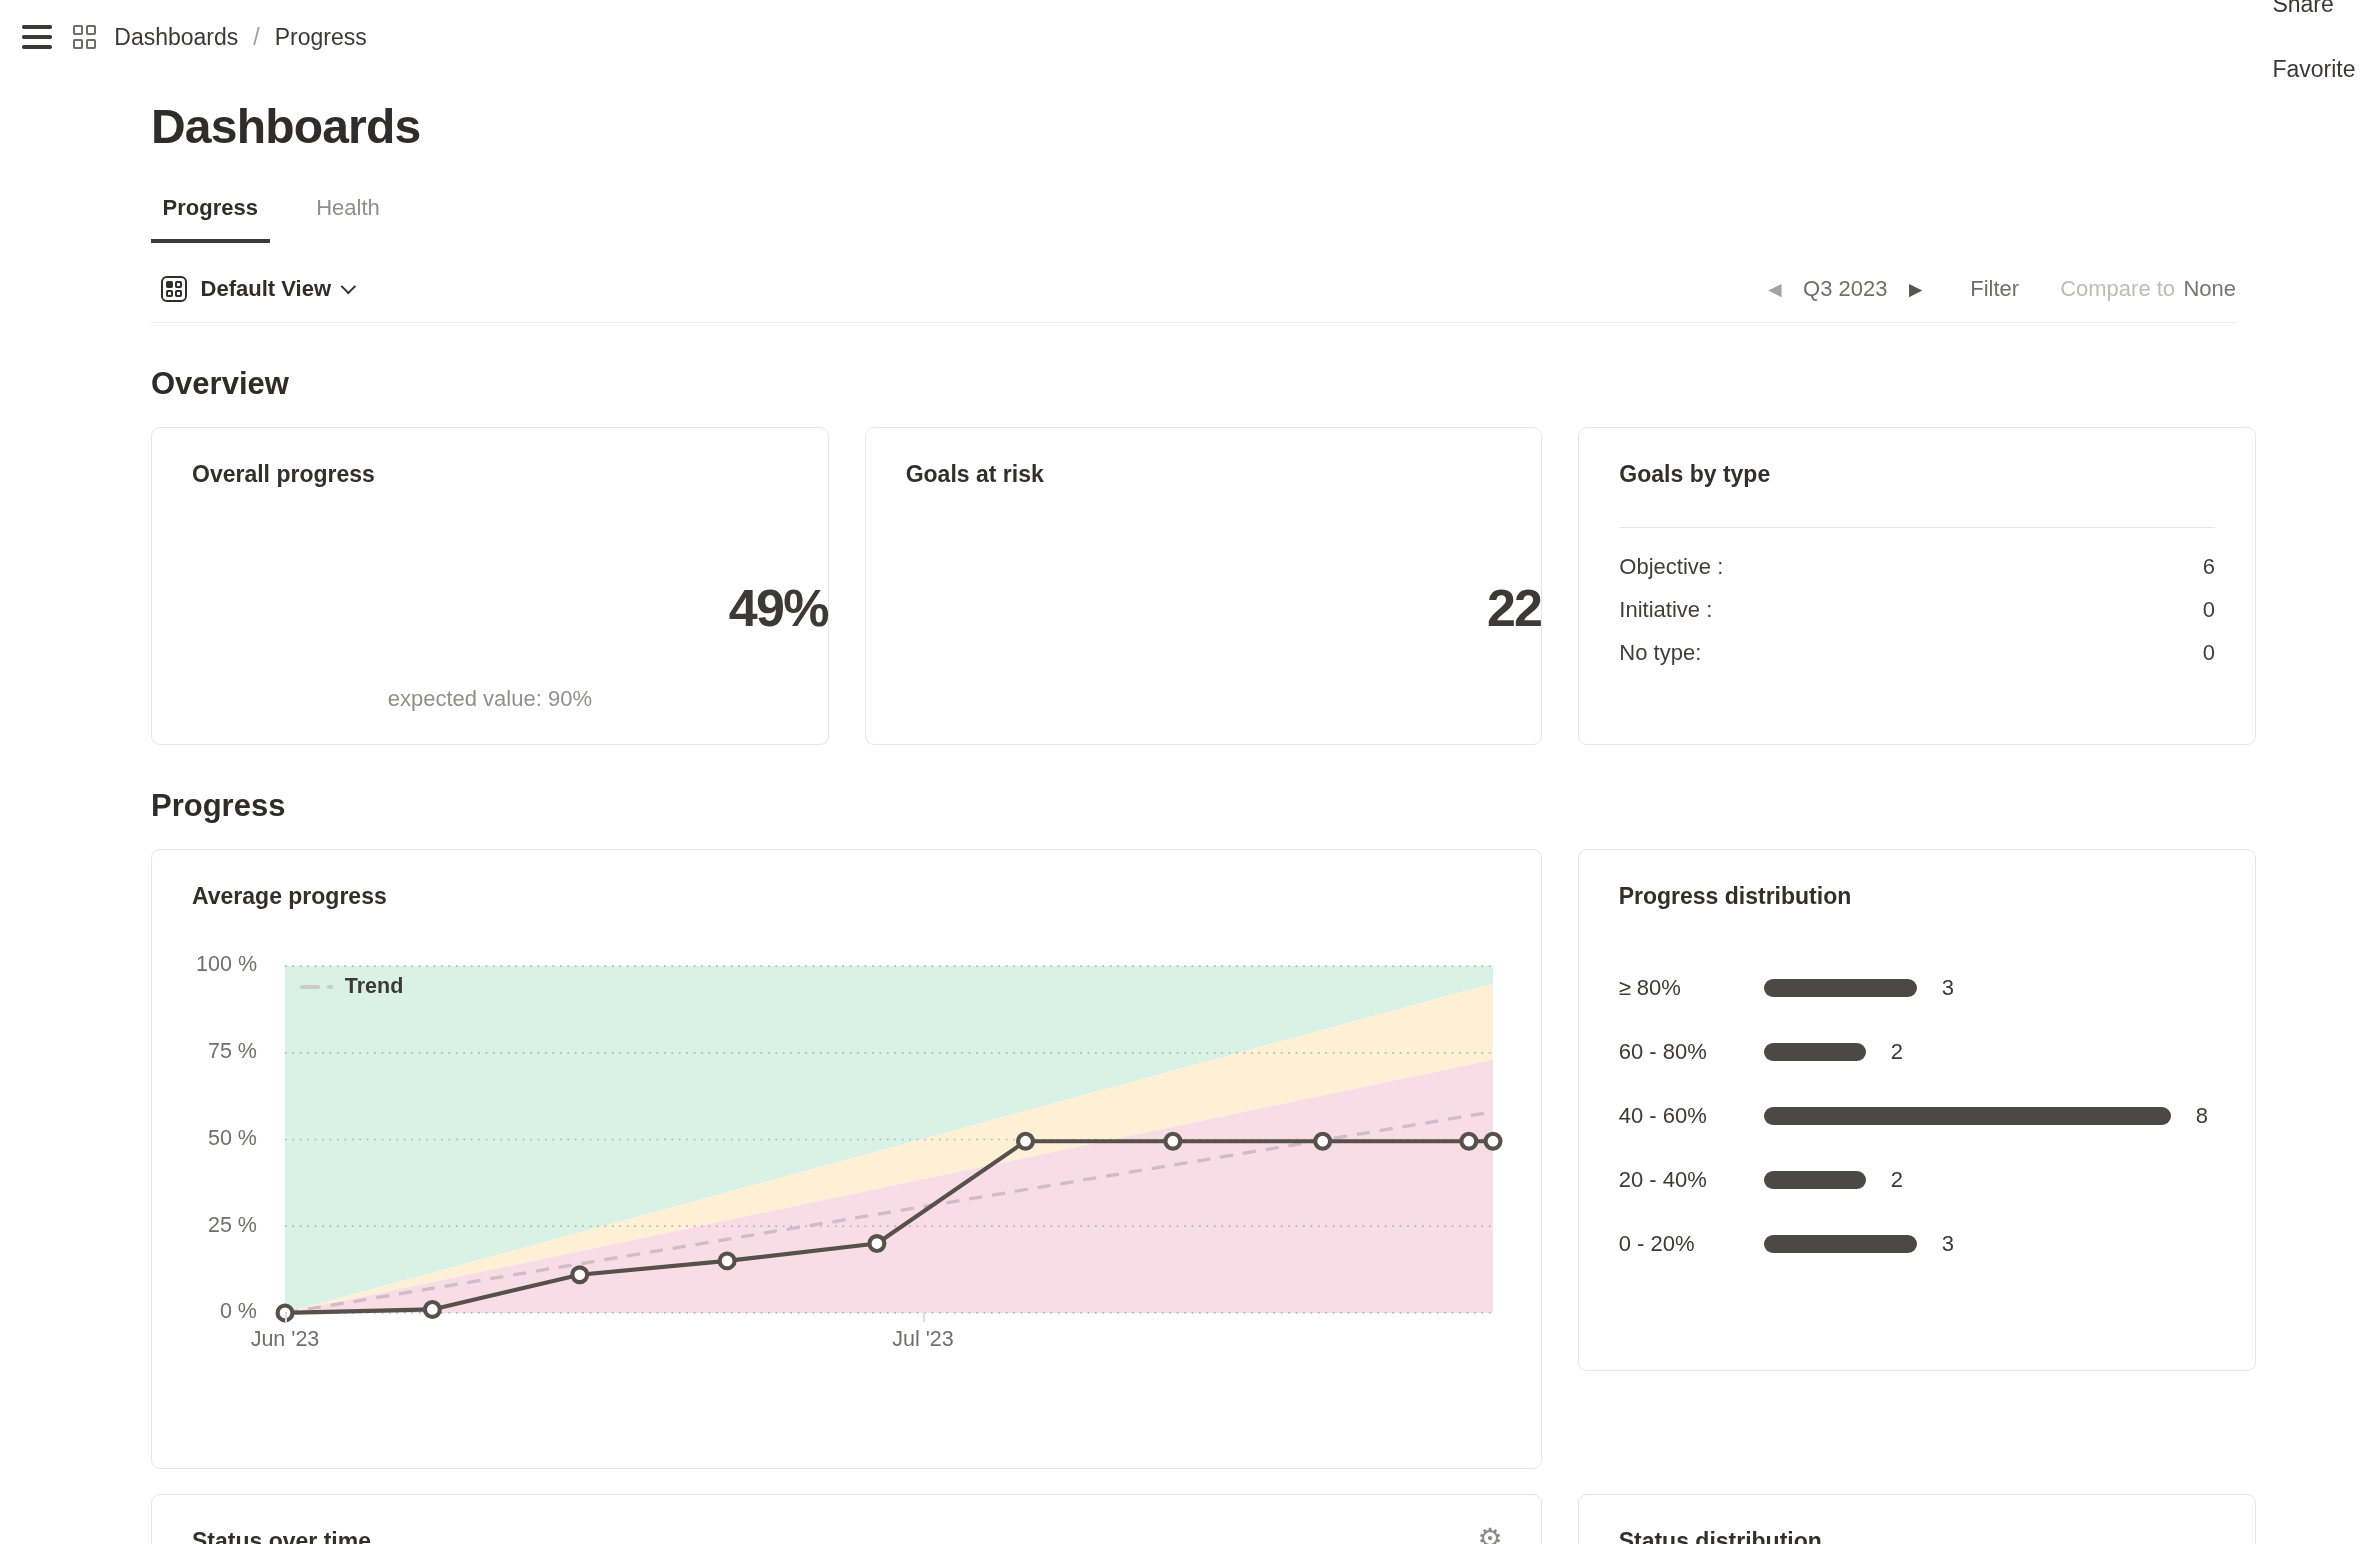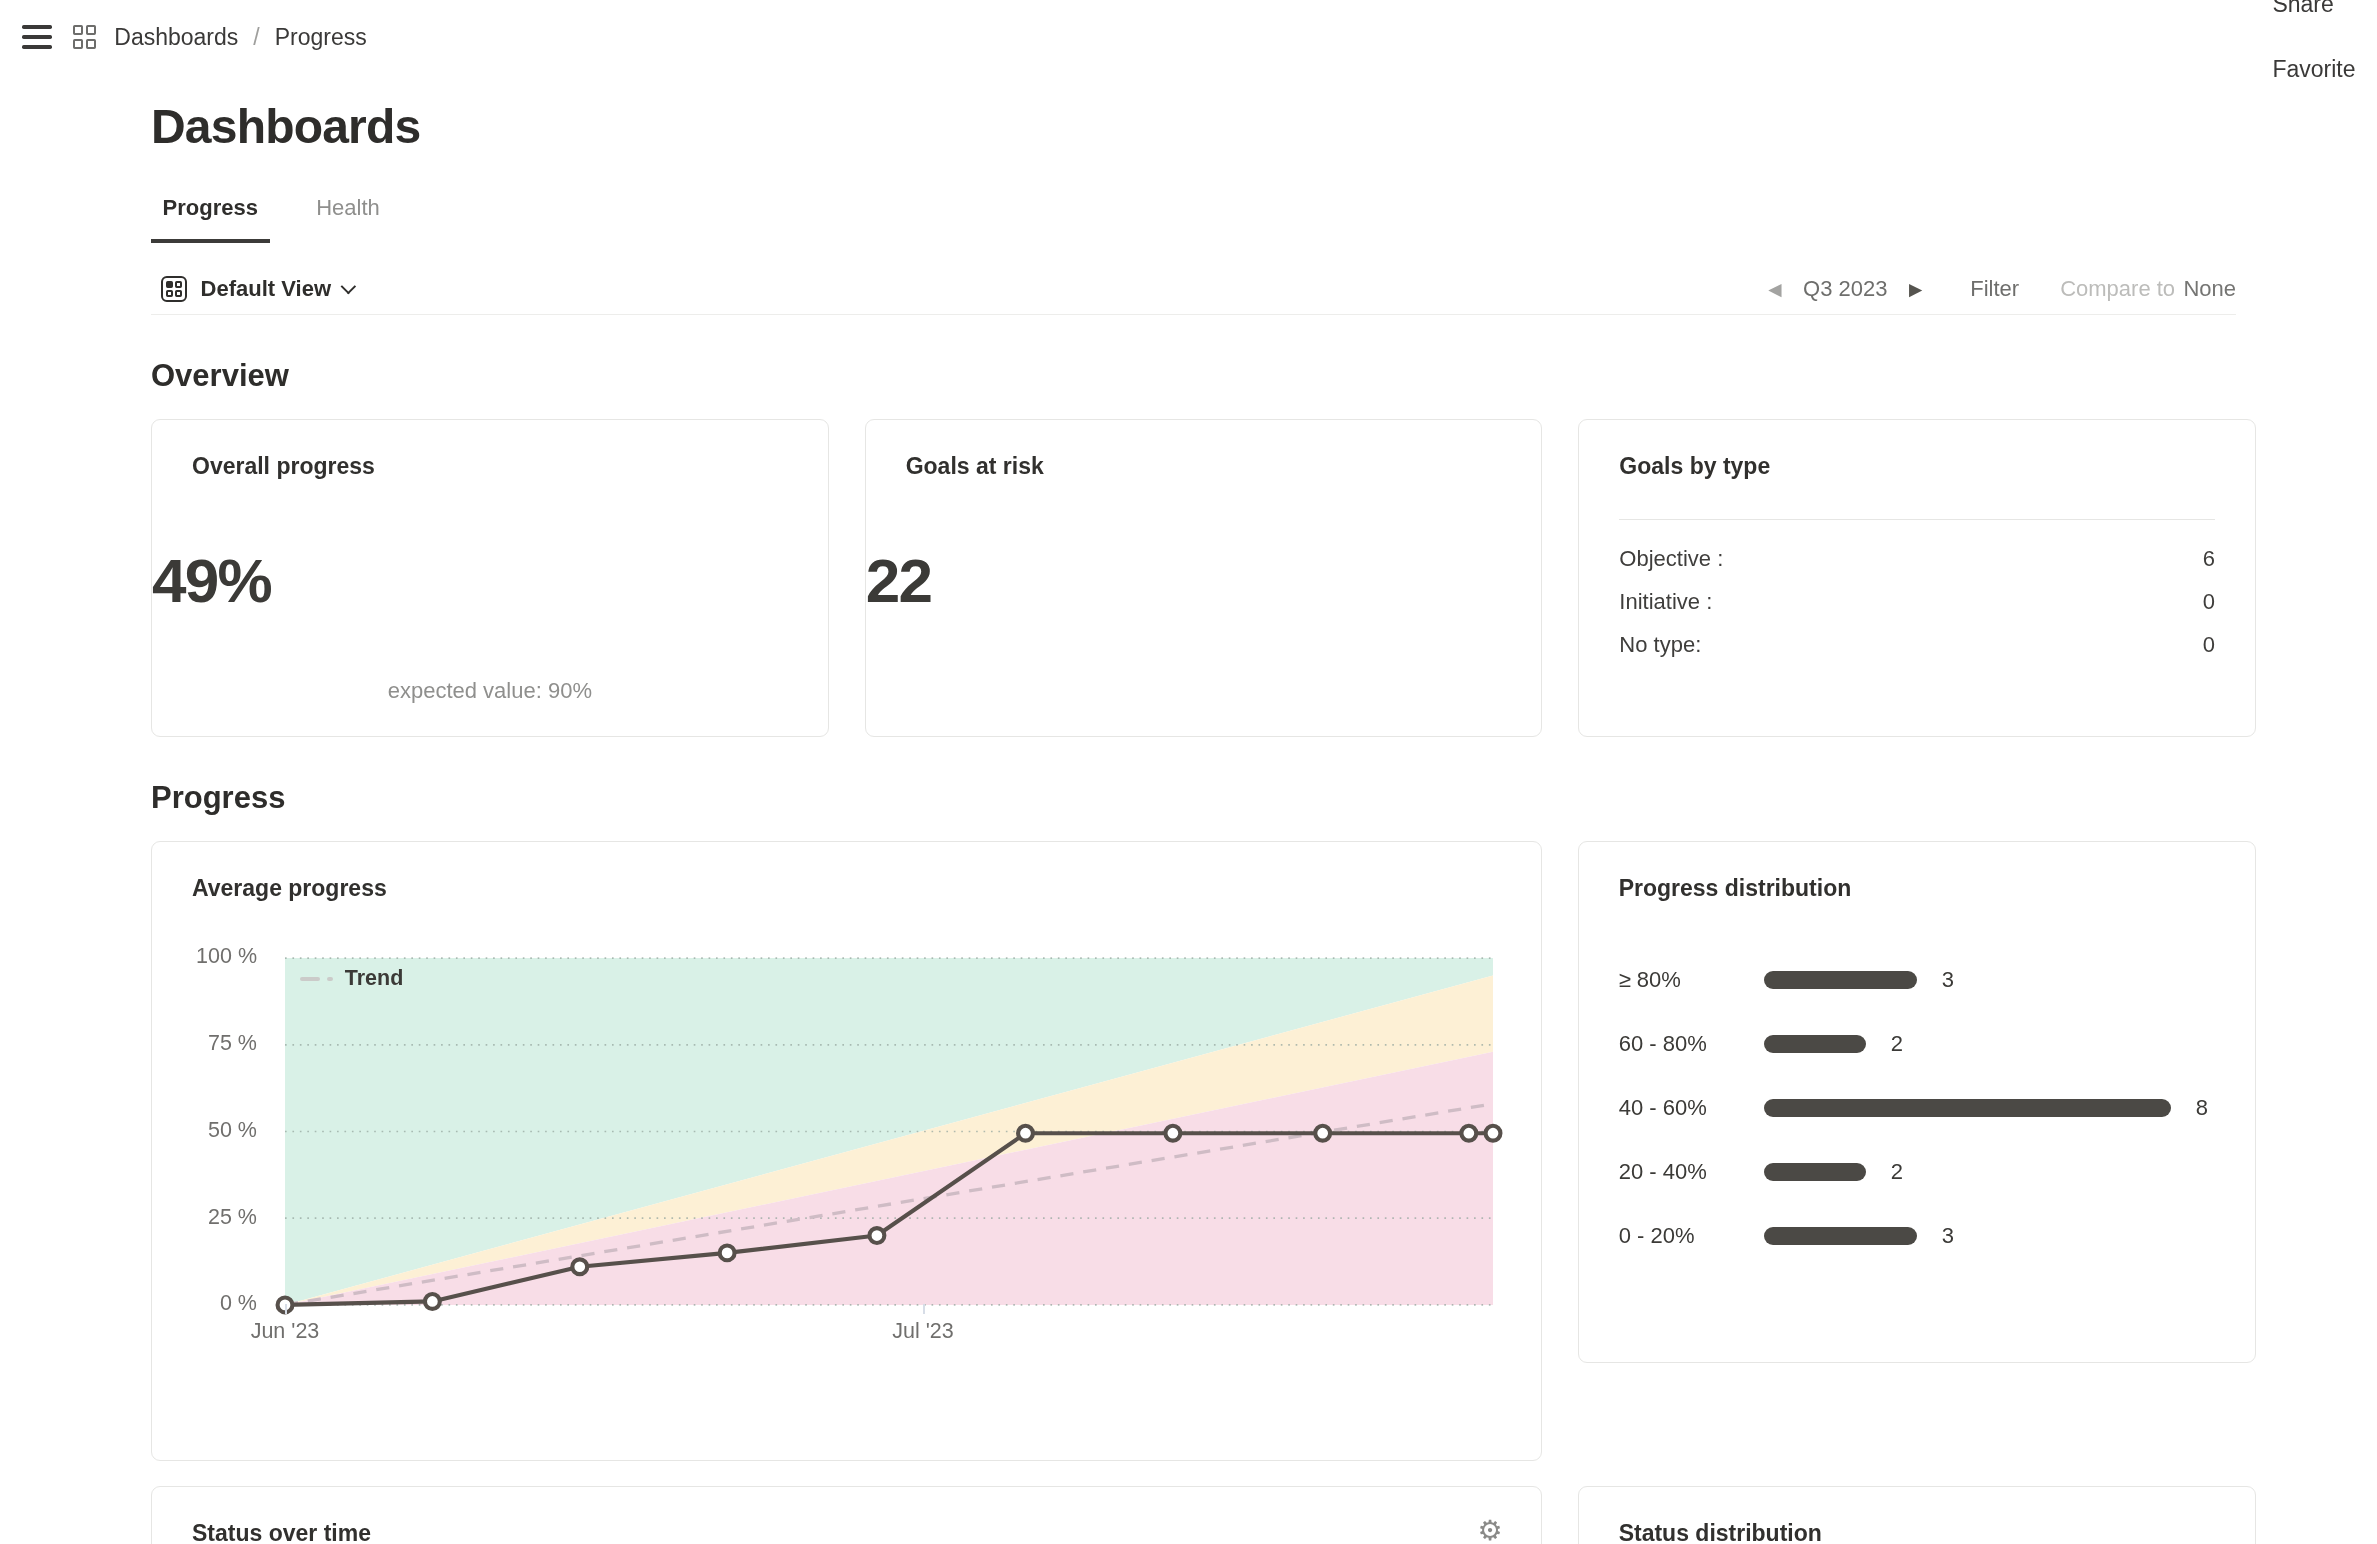--- a/index.html
+++ b/index.html
@@ -19,21 +19,21 @@
 
   
   .main { margin:0 121px 0 151px; }
   .page-title { font-size:48px; font-weight:800; color:#2e2d2b; margin-top:25px; letter-spacing:-0.8px; }
 
   .tabs { display:flex; align-items:flex-end; margin-top:41px; }
   .tab { font-size:22px; font-weight:600; color:#2f2e2c; padding:0 11.6px 18px; border-bottom:4.1px solid #3c3b39; cursor:pointer; }
   .tab.inactive { font-weight:400; color:#8f8f8d; border-bottom:4.1px solid transparent; margin-left:35px; }
 
   .toolbar { display:flex; justify-content:space-between; align-items:center;
-    margin:33px 20px 0 0; padding:0 0 12px 10px; border-bottom:1.7px solid #ededeb; }
+    margin:33px 20px 0 0; padding:0 0 20px 10px; border-bottom:1.7px solid #ededeb; }
   .toolbar-left { display:flex; align-items:center; }
   .view-icon { width:26.4px; height:26.4px; border:2.5px solid #2f2e2c; border-radius:5.8px;
     display:grid; grid-template-columns:1fr 1fr; gap:2.5px; padding:3.3px; }
   .view-icon i { border:2.1px solid #2f2e2c; border-radius:1.7px; }
   .view-icon i.filled { background:#2f2e2c; }
   .view-label { margin-left:13.2px; font-size:22px; font-weight:700; color:#2f2e2c; }
   .chevron { width:10.7px; height:10.7px; border-right:2.5px solid #2f2e2c; border-bottom:2.5px solid #2f2e2c;
     transform:rotate(45deg); margin:-6.6px 0 0 11.6px; }
   .toolbar-right { display:flex; align-items:center; font-size:22px; color:#6e6e6c; }
   .caret { font-size:17.3px; cursor:pointer; }
@@ -45,22 +45,22 @@
   .compare b { font-weight:400; color:#757573; margin-left:8.3px; }
 
   .section-title { font-size:31px; font-weight:700; color:#2e2d2b; margin-top:43px; }
   .cards { display:flex; gap:36px; margin-top:25px; }
   .card { position:relative; background:#fff; border:1.7px solid #e6e6e4; border-radius:9px; }
   .card.c3 { width:679px; height:318px; }
   .card.cl { width:1392px; height:620px; }
   .card.cs { width:679px; height:522px; }
   .card.st { height:318px; }
   .card-title { position:absolute; left:40px; top:33px; font-size:23px; font-weight:600; color:#31302e; }
-  .big-value { position:absolute; left:0; right:0; top:125px; text-align:left;
-    font-size:62px; font-weight:700; color:#3b3a37; letter-spacing:-1.7px; }
+  .big-value { position:absolute; left:0; right:0; top:150px; text-align:right;
+    font-size:52px; font-weight:700; color:#3b3a37; letter-spacing:-1.7px; }
   .sub-value { position:absolute; left:0; right:0; top:258px; text-align:center; font-size:22px; color:#8f8f8d; }
   .hr { position:absolute; left:40px; right:40px; top:99px; height:0.8px; background:#e6e6e4; }
   .type-rows { position:absolute; left:40px; right:40px; top:117px; }
   .type-row { display:flex; justify-content:space-between; align-items:center; height:43px; font-size:22px; color:#3f3e3c; }
 
   
   .chart { position:absolute; inset:0; }
   .plot { position:absolute; left:133px; top:116px; width:1208px; height:347px; }
   .plot svg { overflow:visible; display:block; }
   .ylab { position:absolute; left:0; width:105px; text-align:right; font-size:21.5px; color:#706f6d; }

